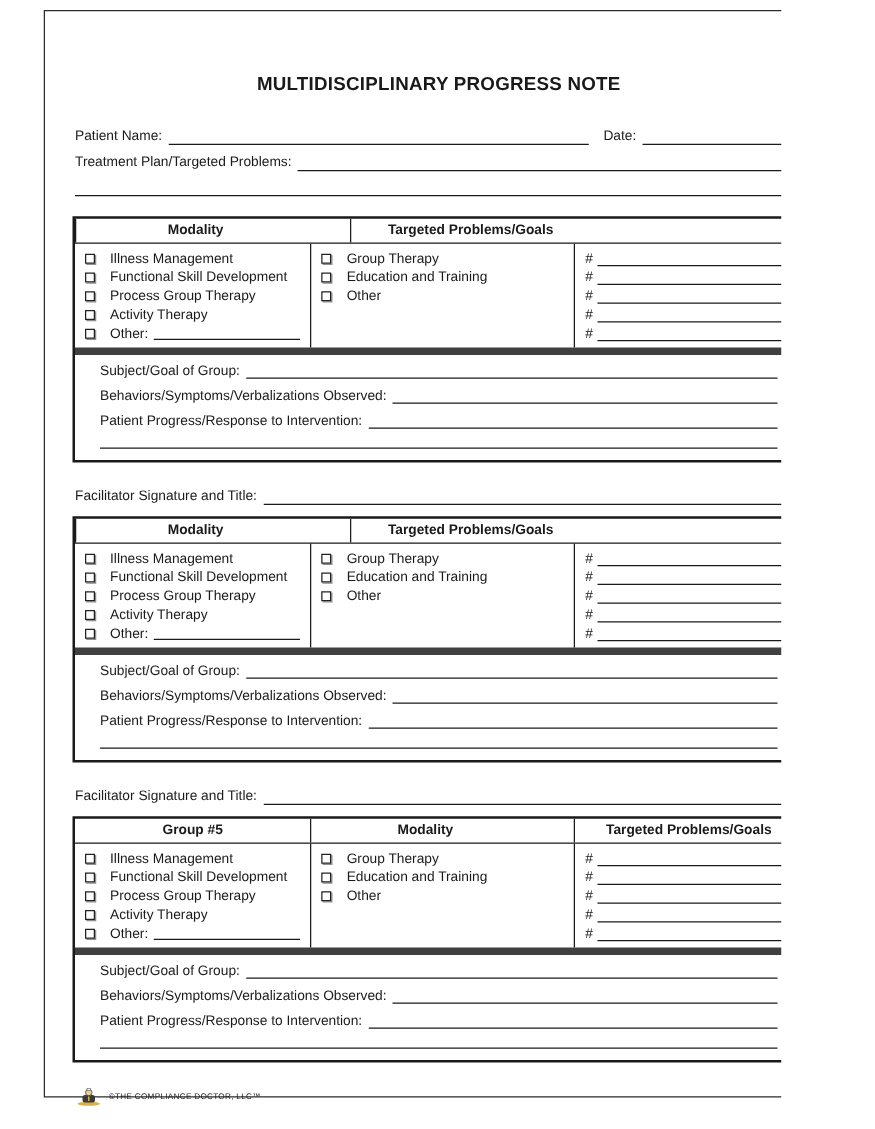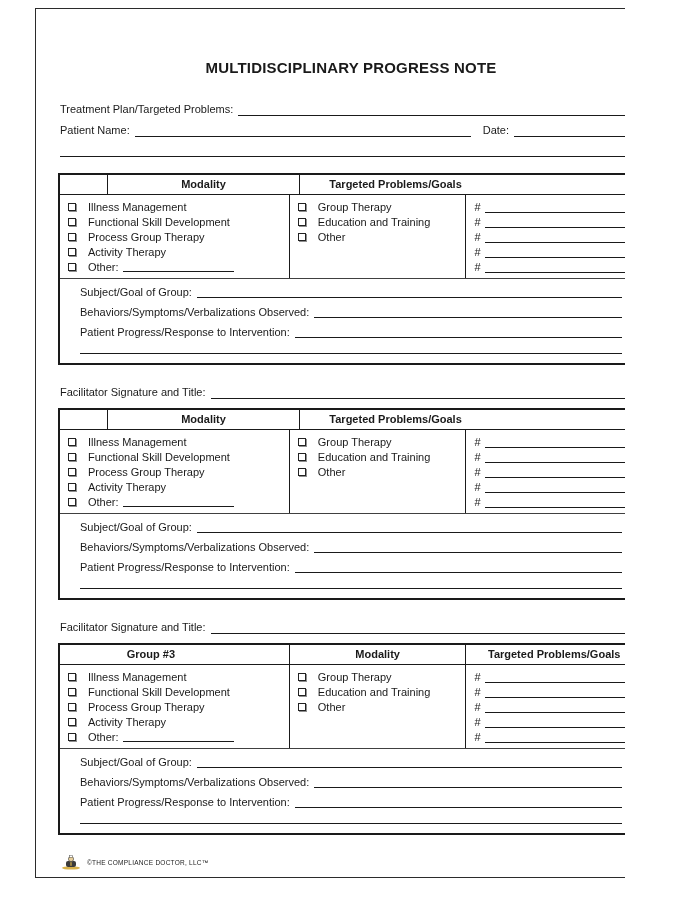--- a/index.html
+++ b/index.html
@@ -13,22 +13,22 @@
   .row { display:flex; align-items:flex-end; font-size:11px; line-height:14px; margin:0 2px 7px; }
   .lbl { white-space:nowrap; padding-right:5px; }
   .blank { flex:1 1 auto; border-bottom:1px solid #1a1a1a; height:13px; min-width:18px; }
   .date-lbl { margin-left:12px; }
   .w-date { flex:0 0 128px; }
   .cont { margin-bottom:16px; }
 
   .gtable { border:2px solid #1a1a1a; font-size:11px; background:#fff; }
   .ghead { display:flex; text-align:center; font-weight:700; border-bottom:1px solid #1a1a1a; }
   .gh { padding:3px 2px 4px; }
-  .gcols { display:flex; border-bottom:1px solid #404040; }
-  .c1 { width:34%; } .c2 { width:33%;margin-left:47px; } .c3 { width:33%; }
+  .gcols { display:flex; border-bottom:6px solid #404040; }
+  .c1 { width:34%; } .c2 { width:33%; } .c3 { width:33%;margin-left:28px; }
   .gh.c2, .gh.c3, .gcol.c2, .gcol.c3 { border-left:1px solid #1a1a1a; }
   .gcol { padding:6px 8px 2px; }
   .opt { display:flex; align-items:center; height:12px; margin-bottom:3px; }
   .cb { width:8px; height:8px; border:1px solid #222; box-shadow:1px 1px 0 #8f8f8f;
         margin-right:12px; flex:0 0 auto; background:#fff; }
   .opt .blank { height:10px; margin-left:4px; }
   .goal { display:flex; align-items:flex-end; height:12px; margin-bottom:3px; }
   .goal .hash { padding-right:4px; line-height:11px; }
   .goal .blank { height:11px; }
   .grow { display:flex; align-items:flex-end; font-size:11px; padding:3px 20px 1px; height:20px; }
@@ -41,28 +41,28 @@
 </style>
 </head>
 <body>
 
 <div class="sheet">
   <div class="frame">
 
     <h1 class="title">MULTIDISCIPLINARY PROGRESS NOTE</h1>
 
     <div class="row">
-      <span class="lbl">Treatment Plan/Targeted Problems:</span>
-      <span class="blank"></span>
-    </div>
-    <div class="row">
       <span class="lbl">Patient Name:</span>
       <span class="blank"></span>
       <span class="lbl date-lbl">Date:</span>
       <span class="blank w-date"></span>
+    </div>
+    <div class="row">
+      <span class="lbl">Treatment Plan/Targeted Problems:</span>
+      <span class="blank"></span>
     </div>
     <div class="row cont">
       <span class="blank"></span>
     </div>
 
     <div class="gtable">
       <div class="ghead">
         <div class="gh c2">Modality</div>
         <div class="gh c3">Targeted Problems/Goals</div>
       </div>
@@ -232,21 +232,21 @@
       </div>
     </div>
 
     <div class="row fac">
       <span class="lbl">Facilitator Signature and Title:</span>
       <span class="blank"></span>
     </div>
 
     <div class="gtable">
       <div class="ghead">
-        <div class="gh c1">Group #3</div>
+        <div class="gh c1">Group #5</div>
         <div class="gh c2">Modality</div>
         <div class="gh c3">Targeted Problems/Goals</div>
       </div>
       <div class="gcols">
         <div class="gcol c1">
           <div class="opt">
               <span class="cb"></span>
               <span>Illness Management</span>
             </div>
           <div class="opt">

